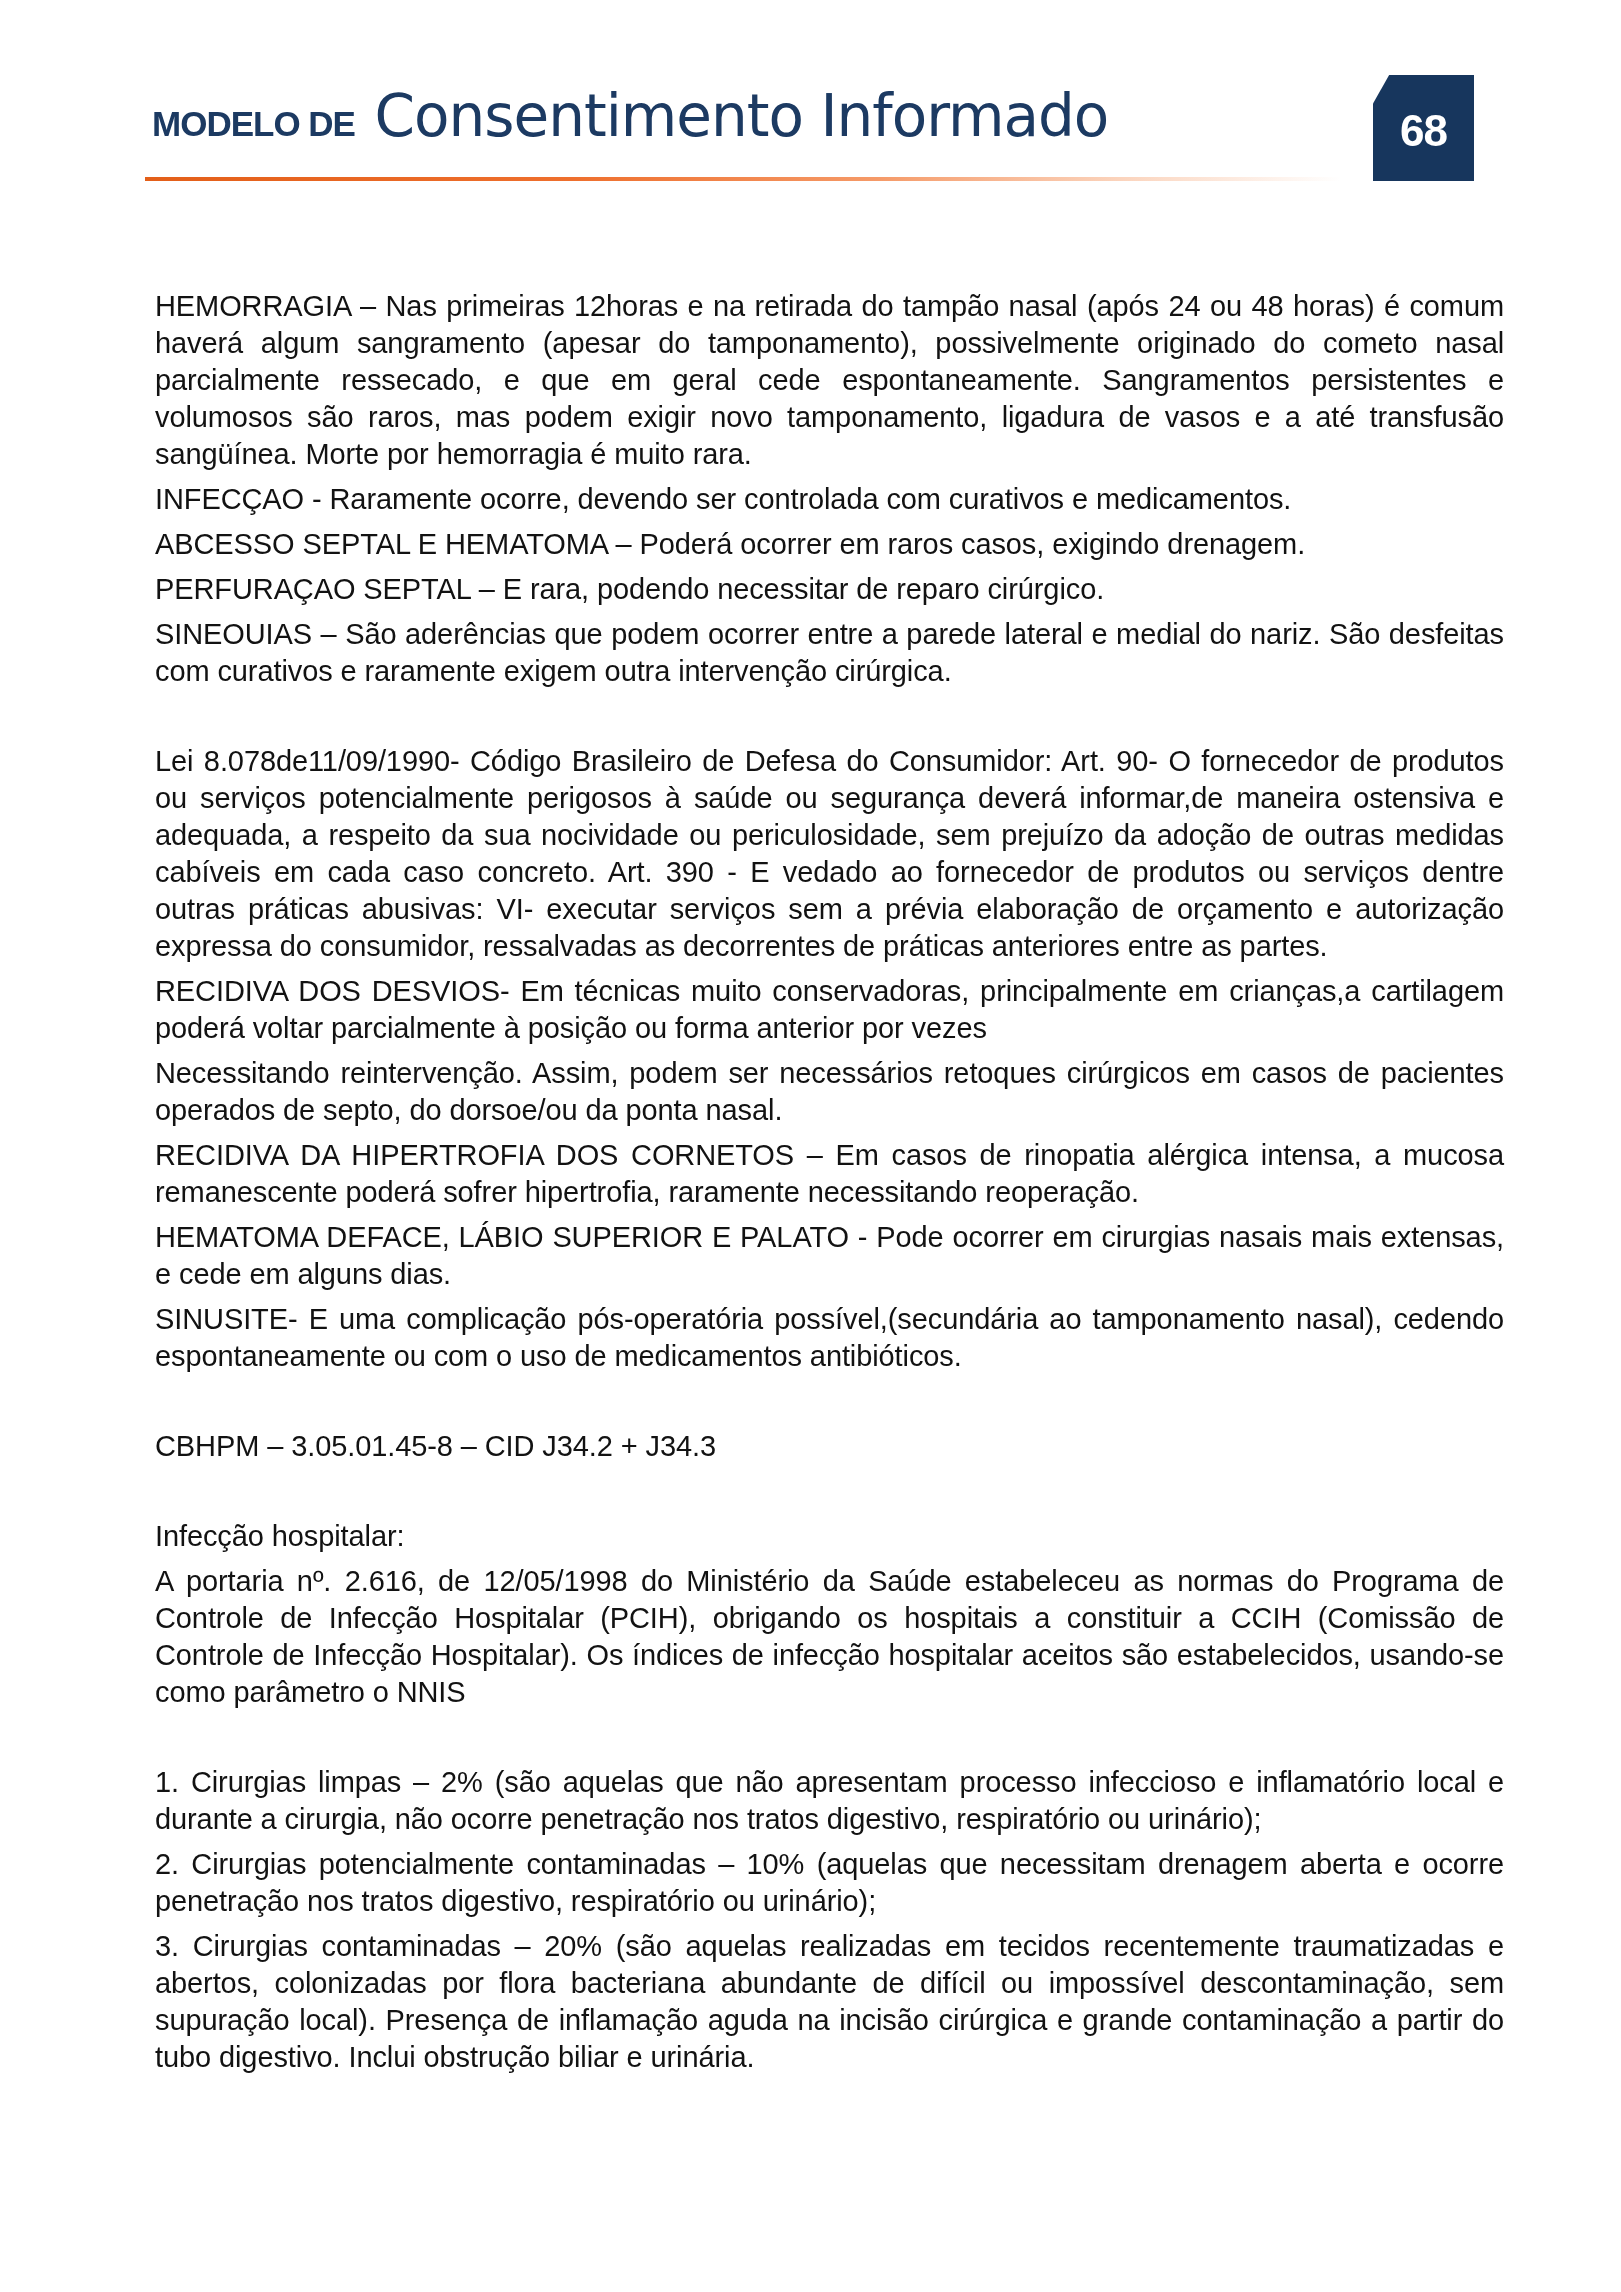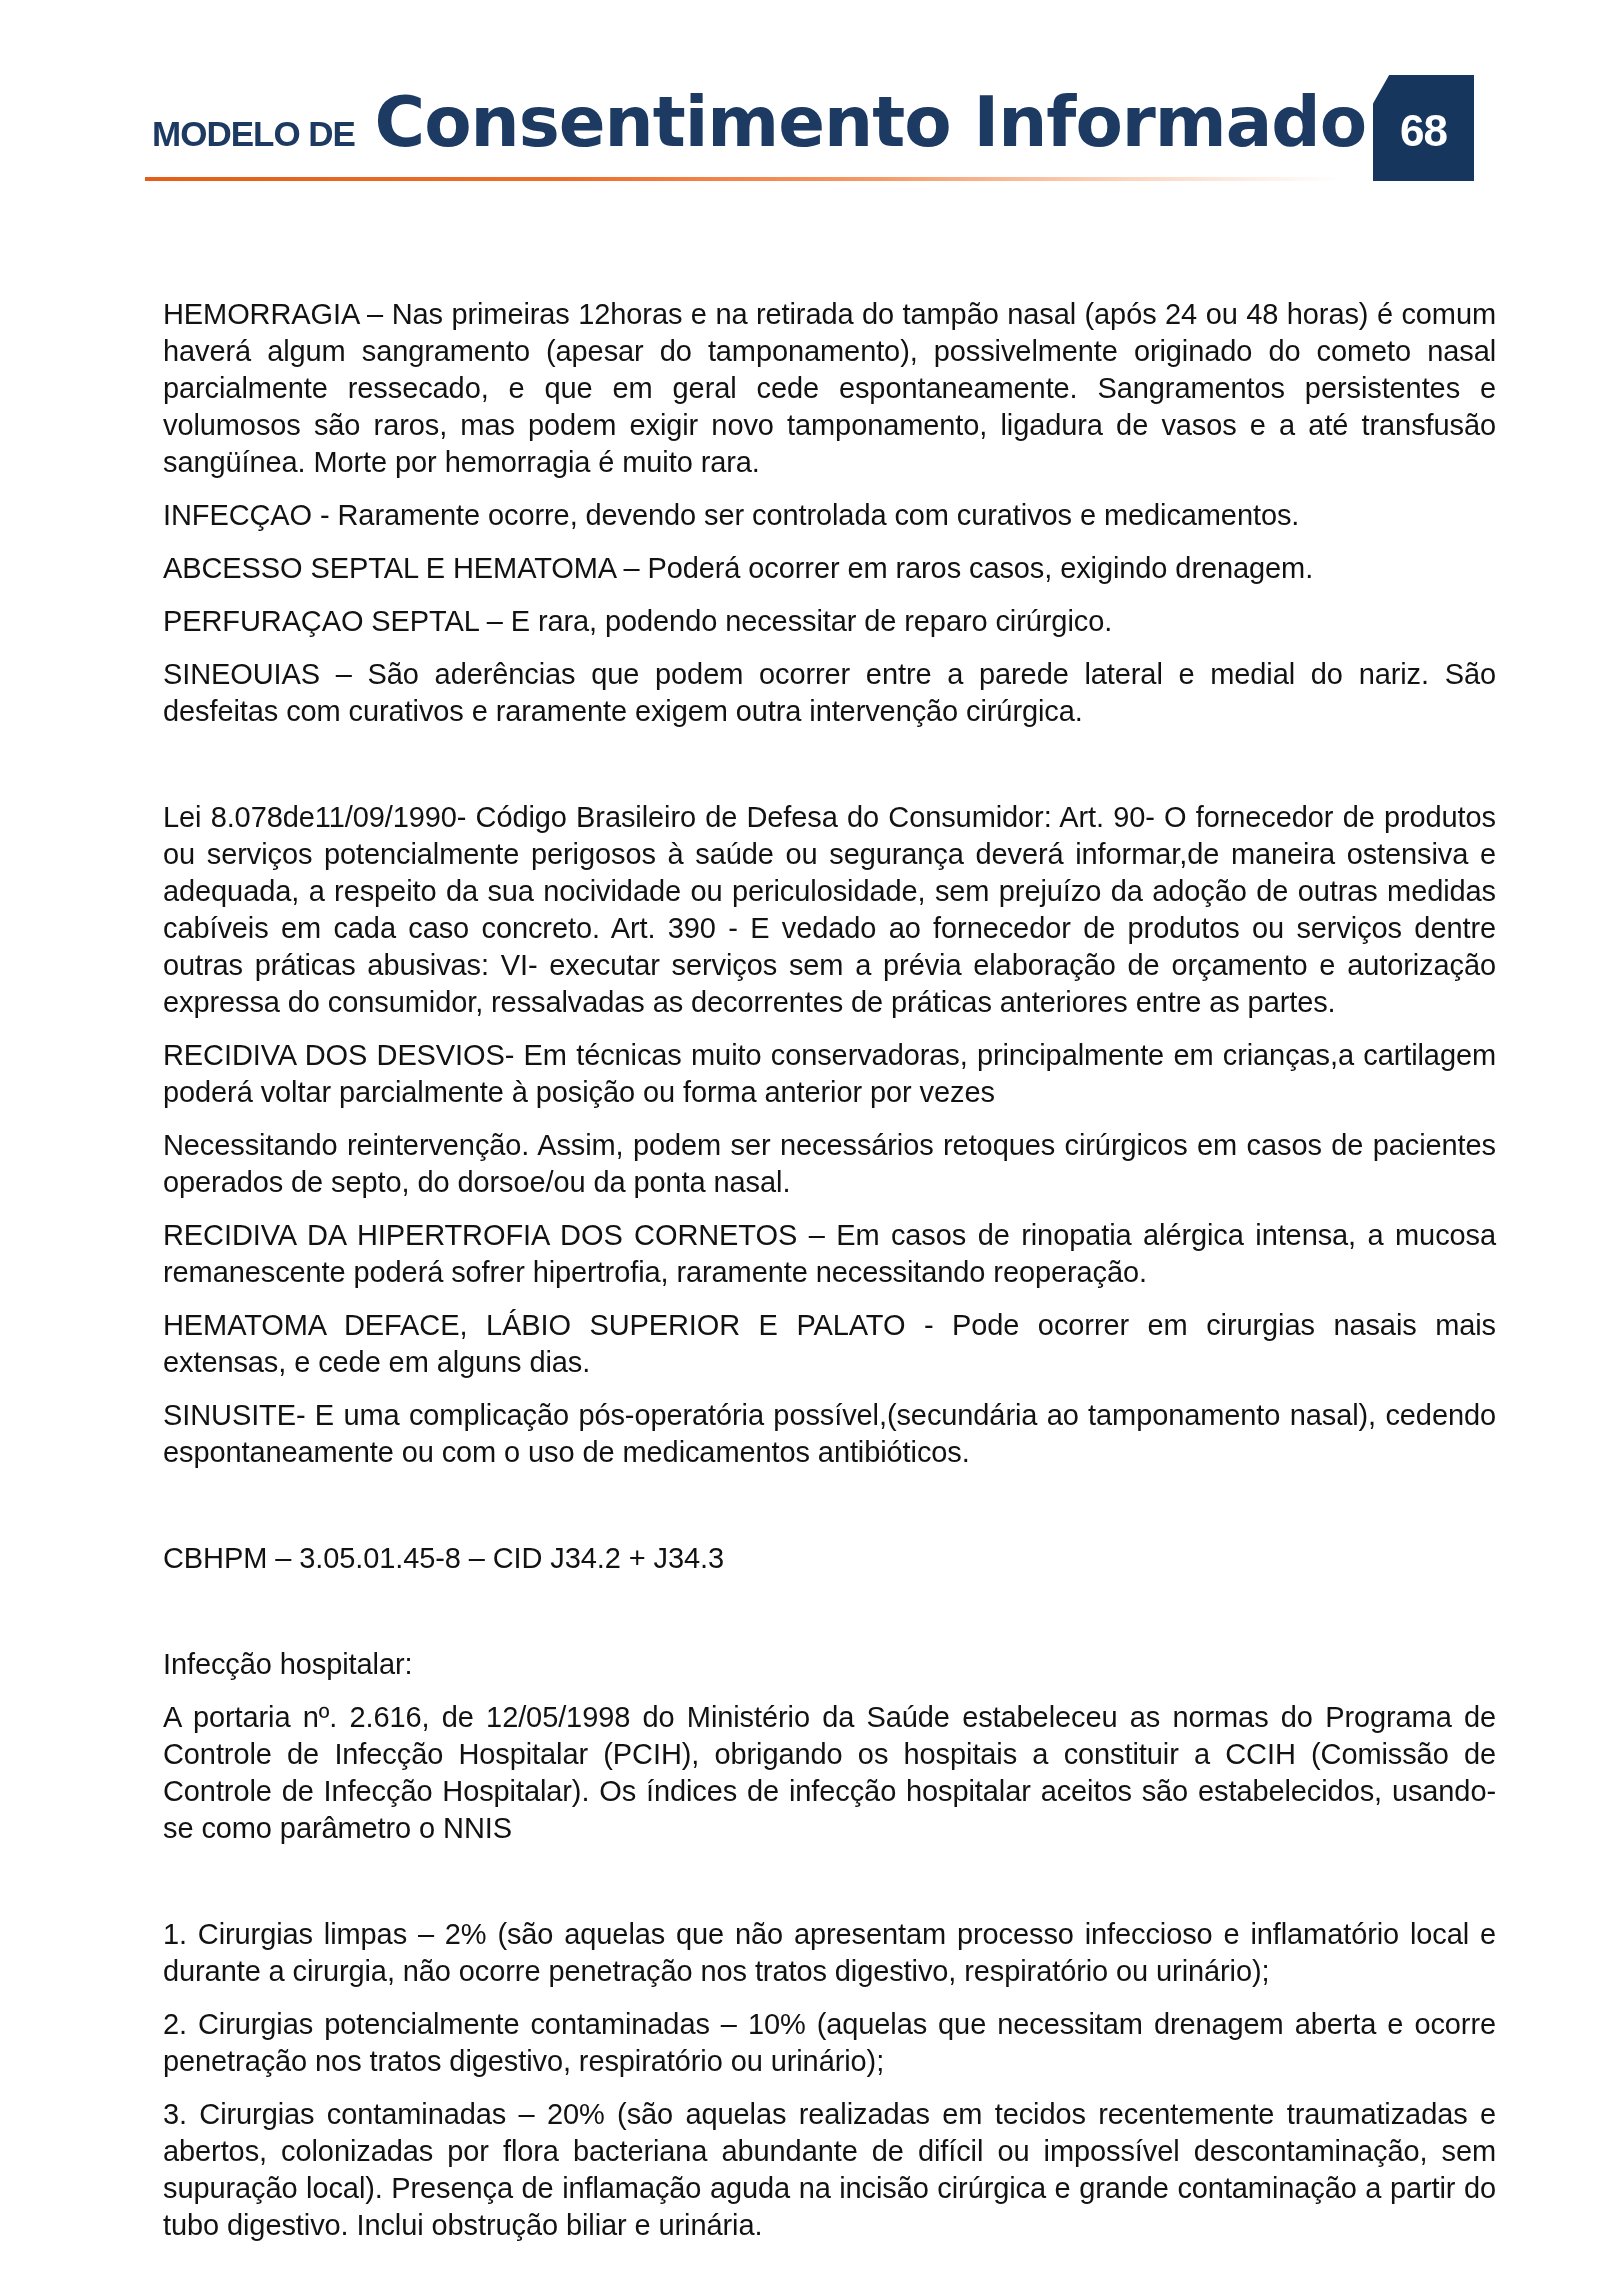--- a/index.html
+++ b/index.html
@@ -24,22 +24,22 @@
     white-space: nowrap;
   }
   .eyebrow {
     font-size: 35px;
     font-weight: bold;
     letter-spacing: -1px;
     color: #1c3a62;
   }
   .doc-title {
     font-family: "DejaVu Sans", sans-serif;
-    font-size: 69px;
-    font-weight: 700;
+    font-size: 58px;
+    font-weight: 400;
     letter-spacing: -1px;
     color: #1c3a62;
   }
   .header-rule {
     position: absolute;
     left: 145px;
     top: 177px;
     width: 1220px;
     height: 3.9px;
     background: linear-gradient(to right,
@@ -70,21 +70,21 @@
     position: absolute;
     left: 147px;
     top: 280px;
     width: 1365px;
     font-size: 29px;
     line-height: 37px;
     color: #121212;
     text-align: justify;
     letter-spacing: -0.1px;
   }
-  .doc-body p { margin: 16px; padding: 0; }
+  .doc-body p { margin: 8px; padding: 0; }
   .doc-body p.bold { font-weight: normal; }
   .gap { height: 37px; }
 </style>
 </head>
 <body>
 
 <div class="page">
 
   <div class="header-line">
     <span class="eyebrow">MODELO DE</span>

